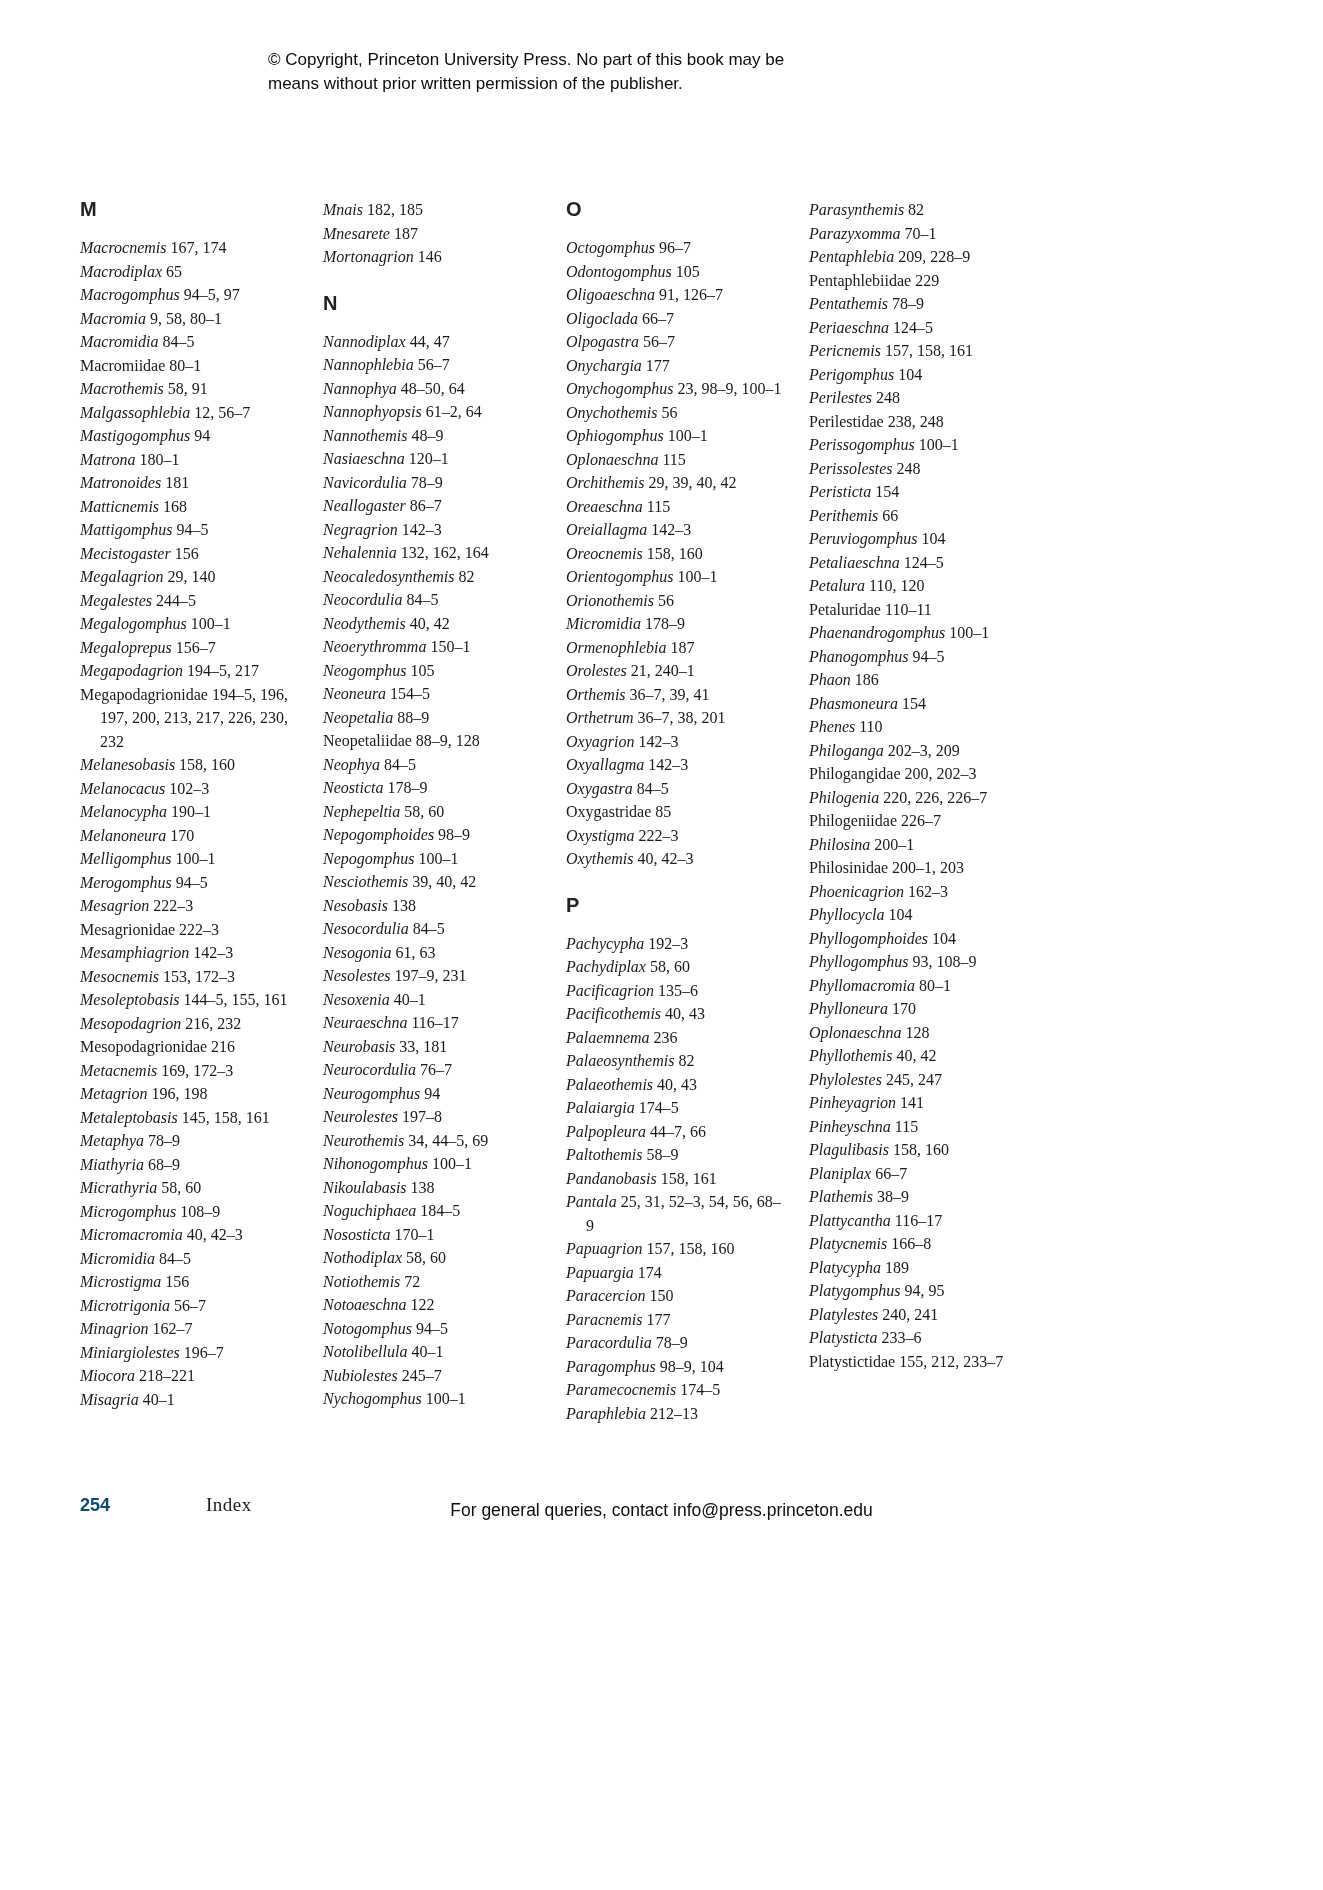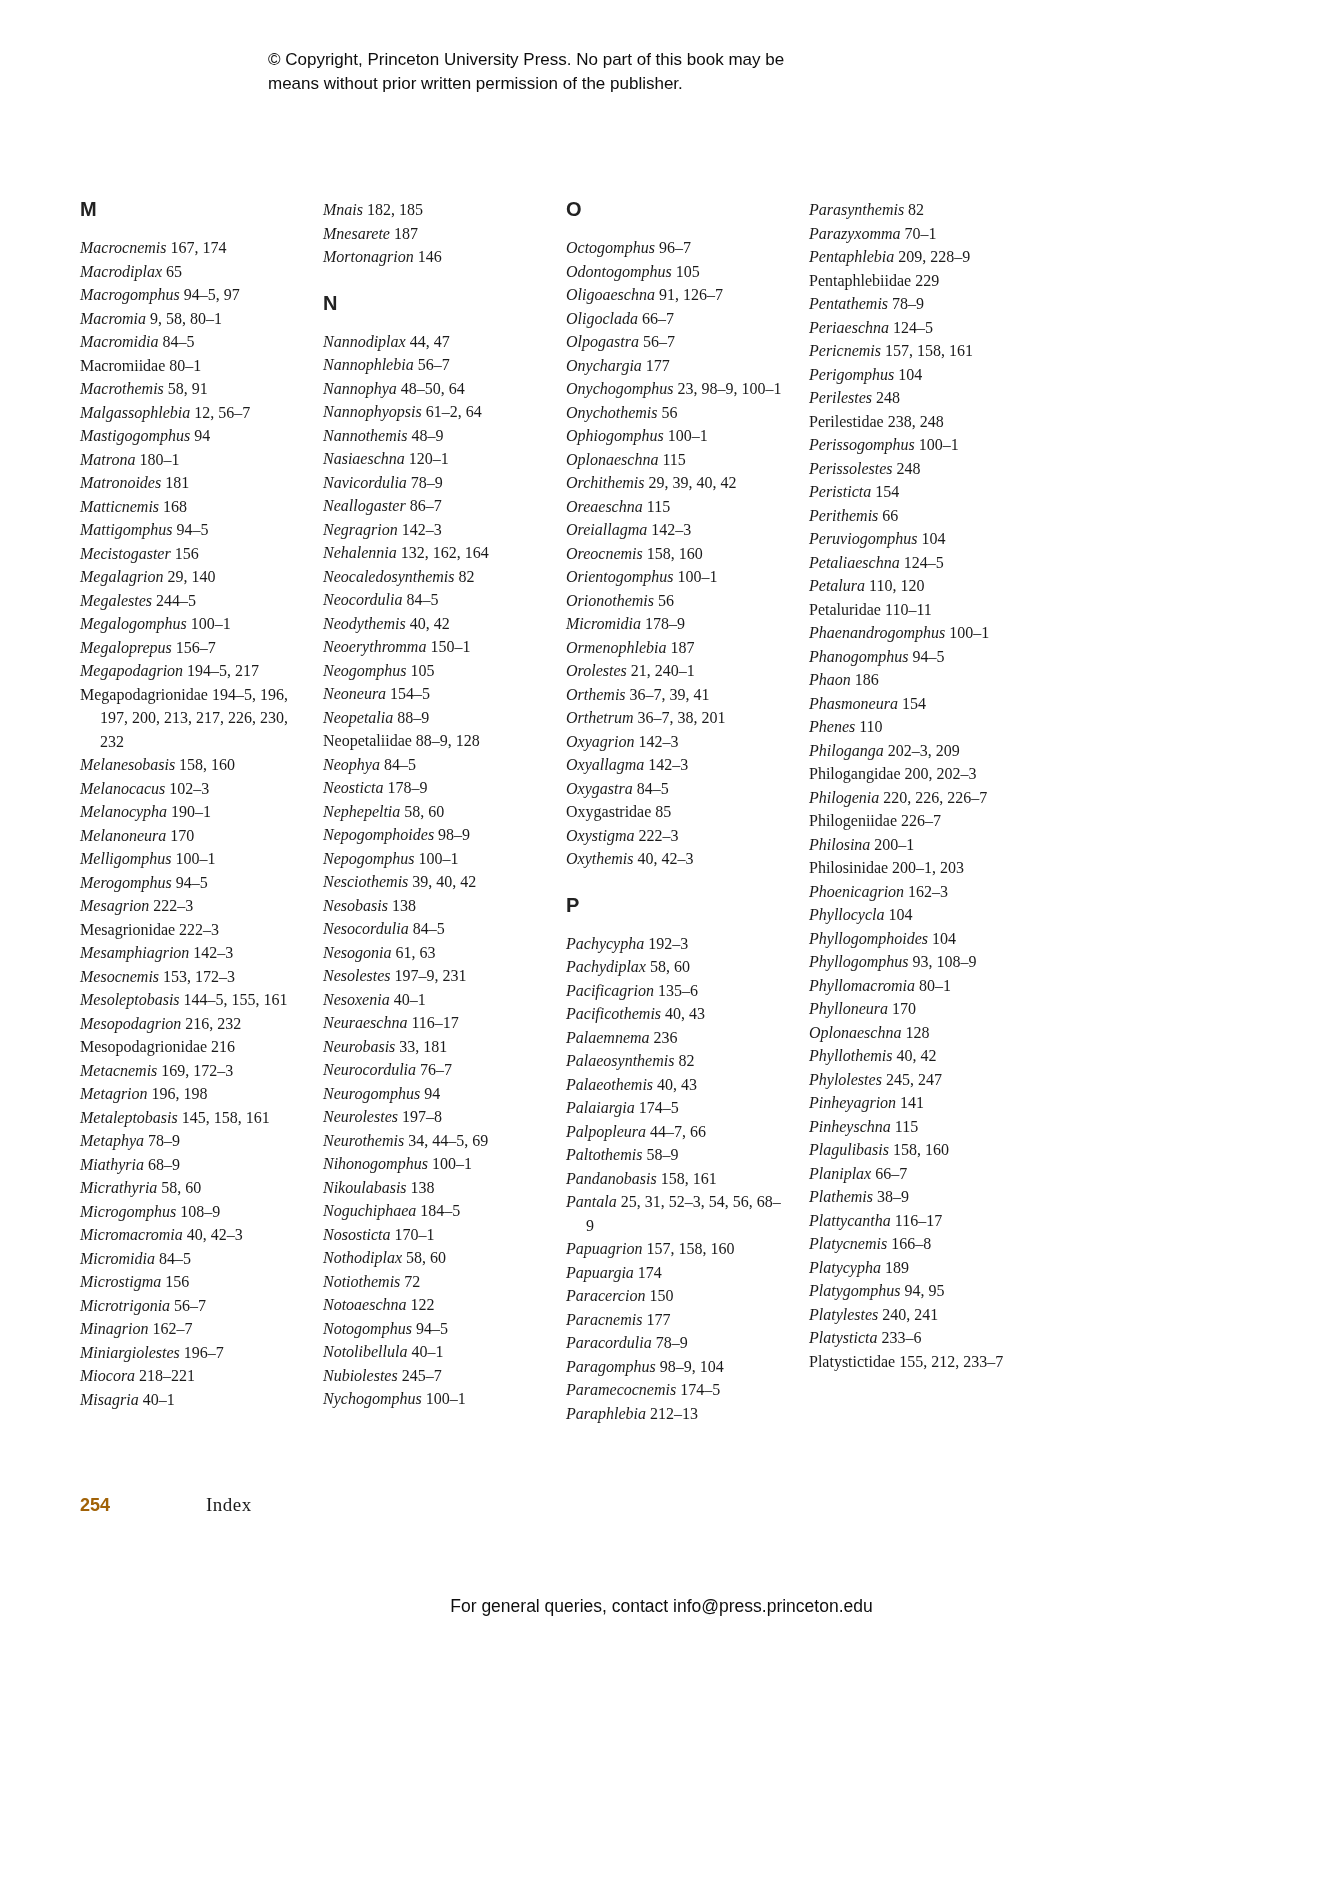--- a/index.html
+++ b/index.html
@@ -53,33 +53,33 @@
     position: absolute;
     left: 80px;
     top: 1494px;
     display: flex;
     align-items: baseline;
   }
   .page-number {
     font-family: "Liberation Sans", sans-serif;
     font-weight: bold;
     font-size: 18px;
-    color: #a16207;
+    color: #0c4a6e;
   }
   .section-label {
     font-family: "Liberation Serif", serif;
     font-size: 19px;
     color: #1a1a1a;
     margin-left: 96px;
     letter-spacing: 0.5px;
   }
   .query-note {
     position: absolute;
     left: 0;
-    top: 1596px;
+    top: 1500px;
     width: 100%;
     text-align: center;
     font-family: "Liberation Sans", sans-serif;
     font-size: 17.5px;
     color: #0d0d0d;
   }
 </style>
 </head>
 <body>
 

